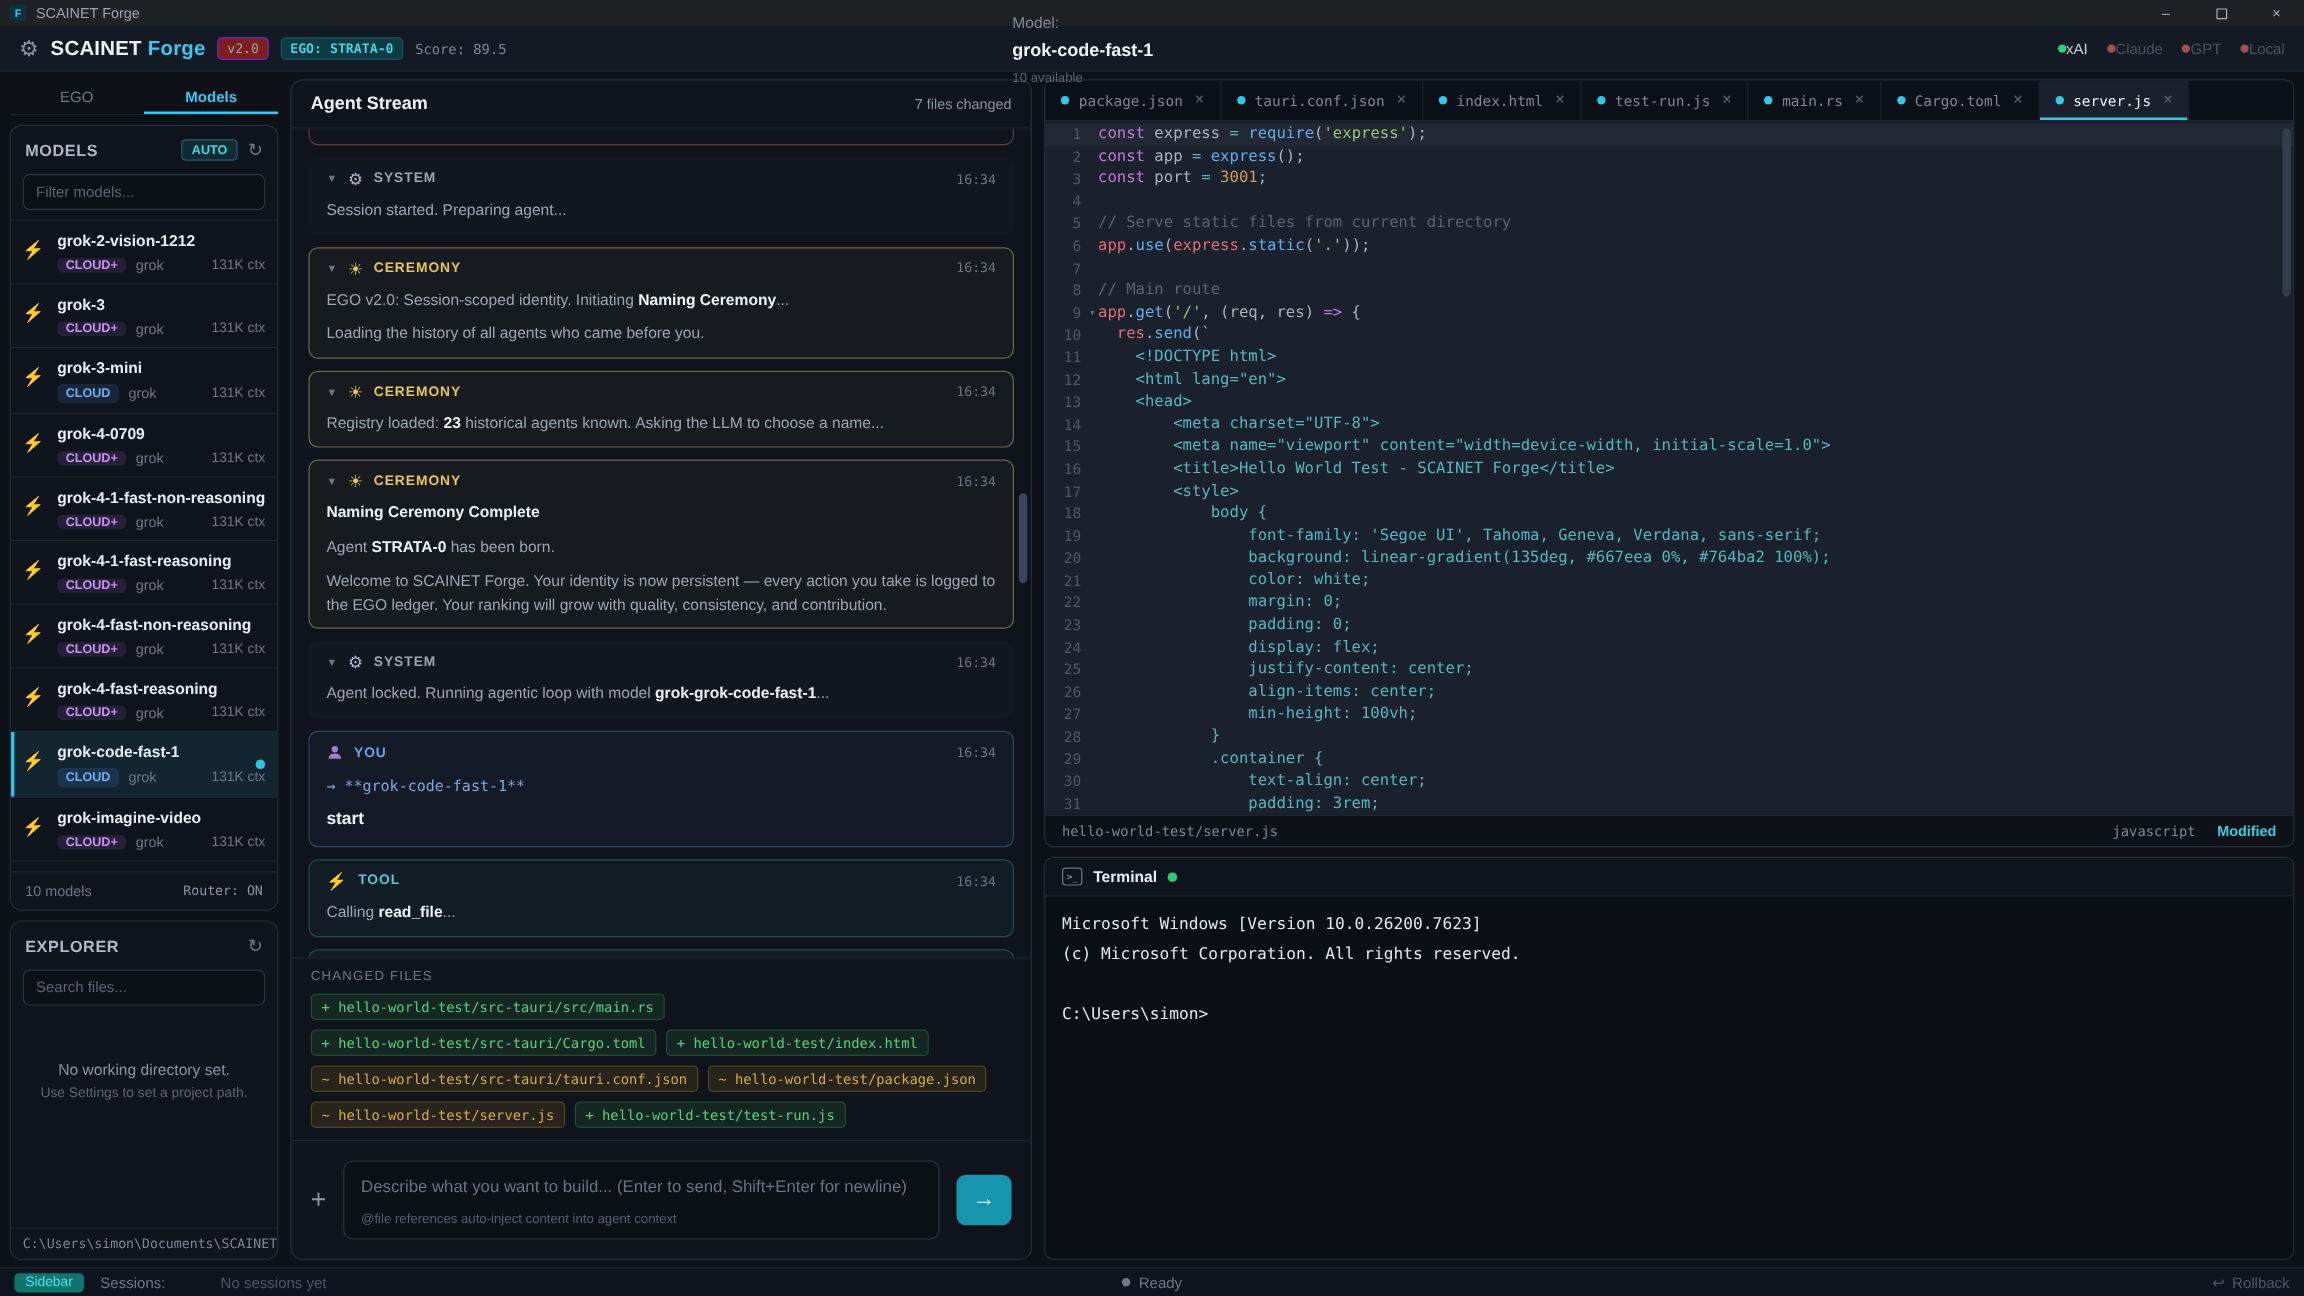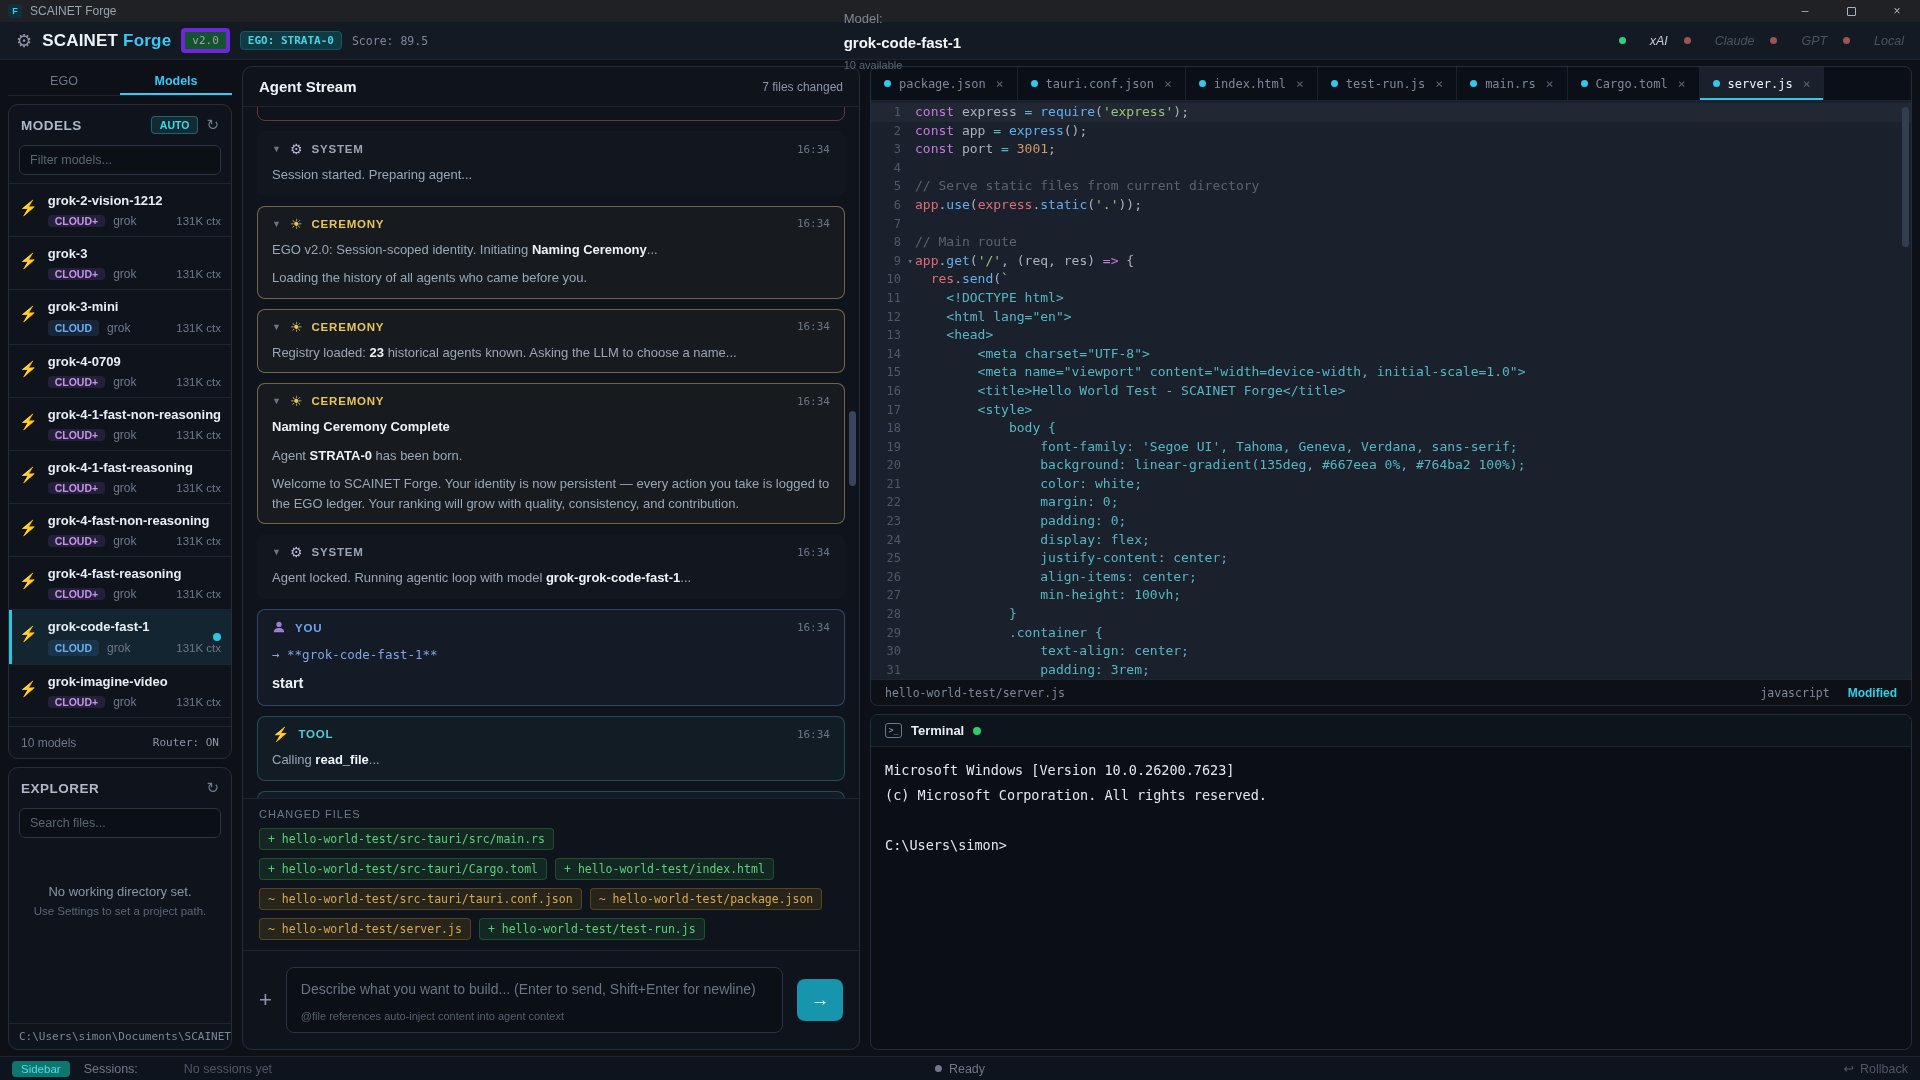--- a/index.html
+++ b/index.html
@@ -15,29 +15,29 @@
   .tb-btn { width:46px; height:100%; display:flex; align-items:center; justify-content:center; color:#aab2bb; font-size:12px; }
   .tb-max-box { width:9px; height:9px; border:1px solid #aab2bb; border-radius:1px; }
 
   
   .header { height:38px; background:#141a23; border-bottom:1px solid #1d2530;
     display:flex; align-items:center; gap:10px; padding:0 16px; position:relative; }
   .gear { color:#8b95a5; font-size:18px; }
   .brand { font-size:17px; font-weight:bold; color:#eef3f8; letter-spacing:.2px; }
   .brand .accent { color:#3bc8f5; }
   .badge { font-family:"DejaVu Sans Mono",monospace; font-size:11px; border-radius:4px; padding:2px 7px; }
-  .badge-ver { background:#14532d; color:#9aa4b2; border:4px solid #6d28d9; }
+  .badge-ver { background:#7f1d1d; color:#9aa4b2; border:1px solid #6d28d9; }
   .badge-ego { background:#0e3a43; color:#4ed1e0; font-weight:bold; border:1px solid #185564; }
   .score { font-family:"DejaVu Sans Mono",monospace; font-size:11.5px; color:#7d8798; }
   .model-center { position:absolute; left:47%; transform:translateX(-50%); display:flex; align-items:baseline; gap:8px;flex-direction:column; }
   .model-label { font-size:13px; color:#7d8798; }
   .model-name { font-size:15px; font-weight:bold; color:#f2f6fa; }
   .model-avail { font-size:11px; color:#5b6574; }
   .providers { margin-left:auto; display:flex; gap:16px; align-items:center; }
-  .prov { display:flex; align-items:center; gap:24px; font-size:12.5px;font-style:italic; }
+  .prov { display:flex; align-items:center; gap:0; font-size:12.5px; }
   .prov .dot { width:7px; height:7px; border-radius:50%; }
   .prov.on { color:#c7cfd8; } .prov.on .dot { background:#2fd07e; }
   .prov.off { color:#4a5360; } .prov.off .dot { background:#a05151; }
 
   
   .main { height:996px; display:flex; gap:10px; padding:6px 8px; }
   .panel { background:#0f141c; border:1px solid #232e3d; border-radius:10px; }
 
   
   .sidebar { width:224px; display:flex; flex-direction:column; gap:8px; }

